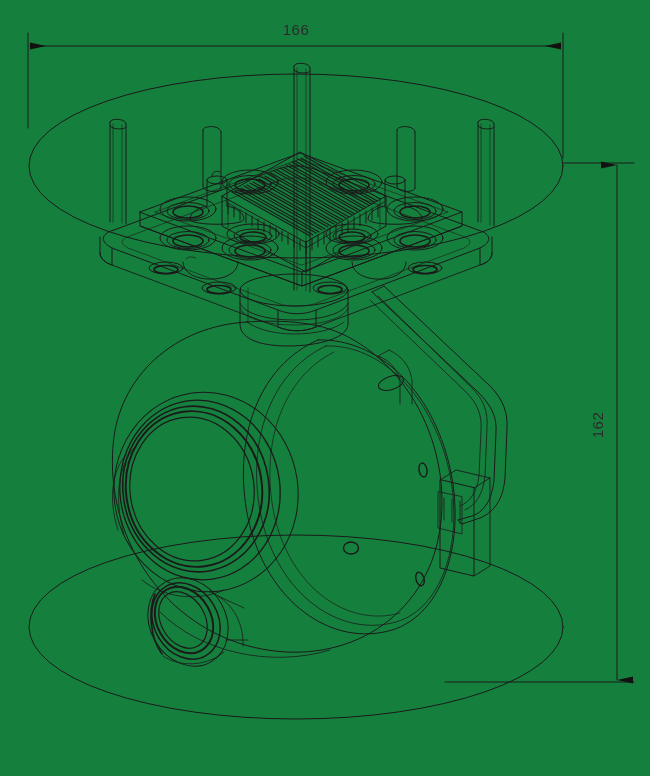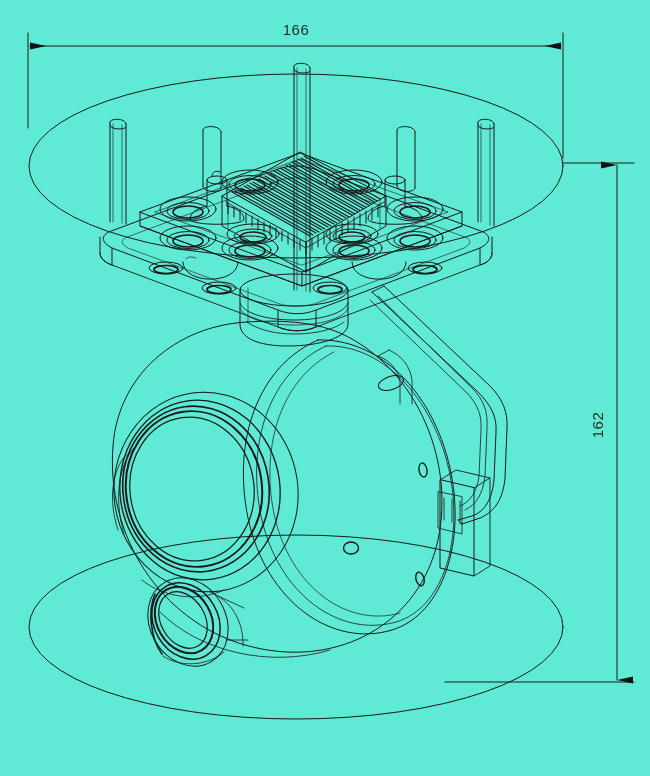--- a/index.html
+++ b/index.html
@@ -2,21 +2,21 @@
 <html><head>
 <meta charset="utf-8">
 <title>Gimbal Camera Dimensional Drawing</title>
 <style>
   html,body{margin:0;padding:0;background:#ffffff;}
   body{
     width:650px;height:776px;overflow:hidden;
     font-family:"Liberation Sans","DejaVu Sans",sans-serif;
     position:relative;
   }
-  #sheet{position:absolute;left:0;top:0;width:650px;height:776px;background:#5eead4;}
+  #sheet{position:absolute;left:0;top:0;width:650px;height:776px;background:#15803d;}
   svg{display:block;}
   .dimtext{
     font-family:"Liberation Sans","DejaVu Sans",sans-serif;
     font-size:15px;
     fill:#2b2b2b;
     letter-spacing:0.5px;
   }
 </style>
 </head>
 <body>

